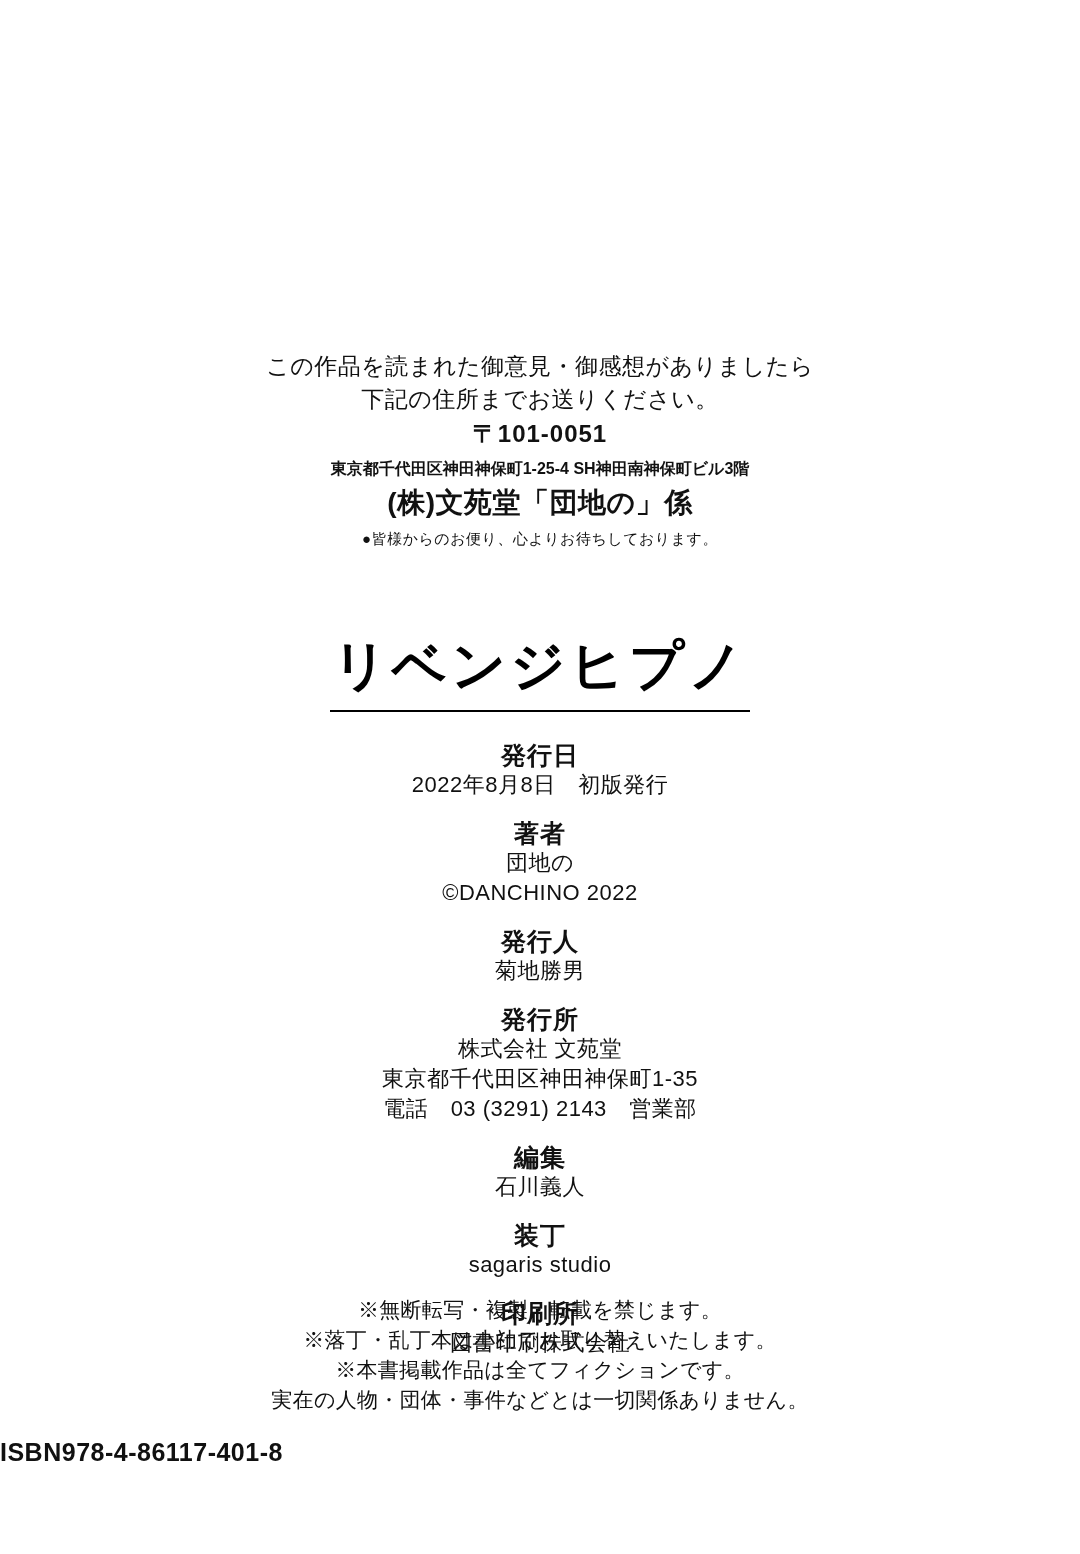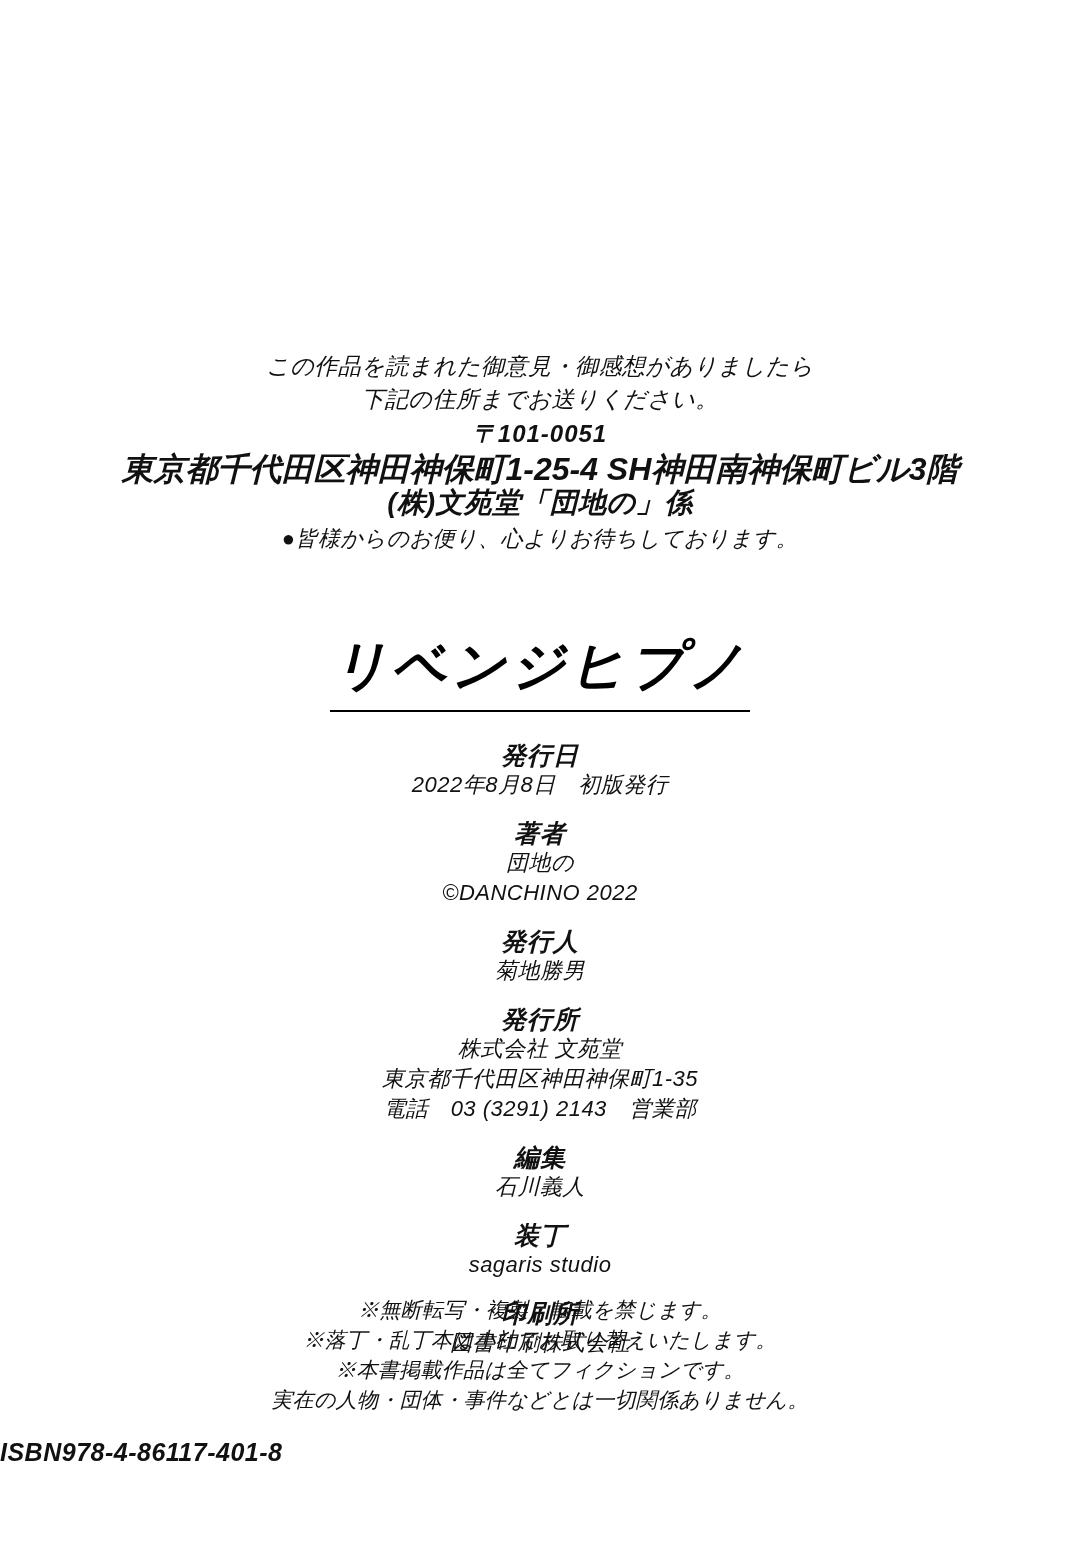--- a/index.html
+++ b/index.html
@@ -13,21 +13,20 @@
     font-family: "Liberation Sans", sans-serif;
     color: #111111;
     position: relative;
     overflow: hidden;
   }
   .page {
     position: relative;
     width: 1052px;
     height: 1554px;
     box-sizing: border-box;
-    font-style: italic;
   }
 
   
   .contact-block {
     position: absolute;
     top: 350px;
     left: 0;
     width: 1080px;
     text-align: center;
   }
@@ -38,32 +37,32 @@
     color: #111;
   }
   .contact-line.zip {
     font-size: 24px;
     font-weight: bold;
     line-height: 36px;
     letter-spacing: 1px;
     text-align: center;
   }
   .contact-line.addr {
-    font-size: 32px;
+    font-size: 16px;
     font-weight: bold;
     line-height: 34px;
     letter-spacing: 0px;
   }
   .contact-line.pub {
     font-size: 28px;
     font-weight: bold;
     line-height: 34px;
   }
   .contact-line.closing {
-    font-size: 22px;
+    font-size: 15px;
     line-height: 34px;
     margin-top: 2px;
   }
 
   
   .title-wrap {
     position: absolute;
     top: 636px;
     left: 0;
     width: 1080px;

